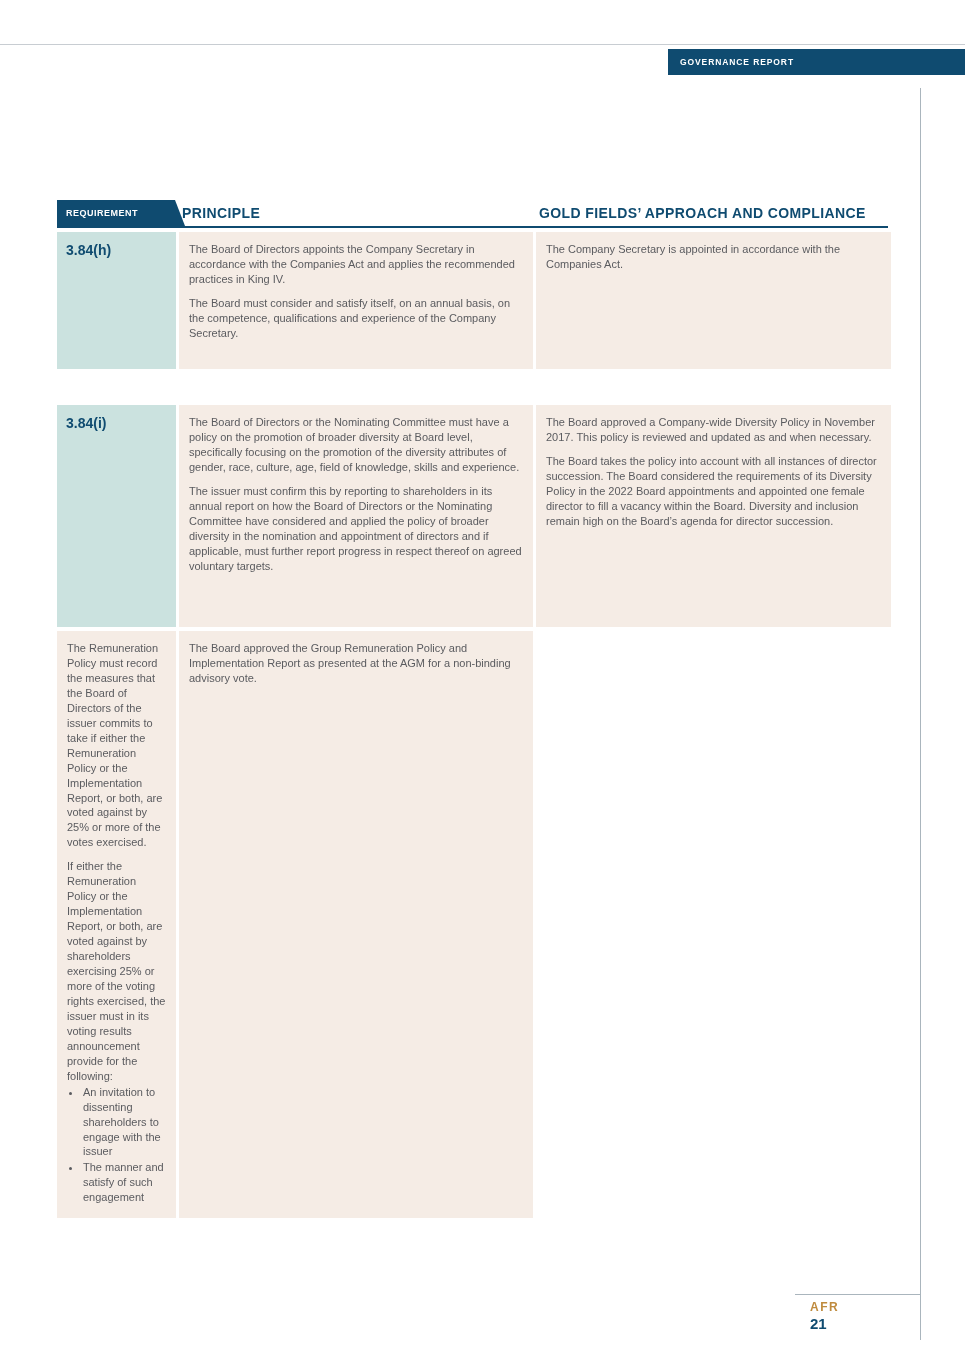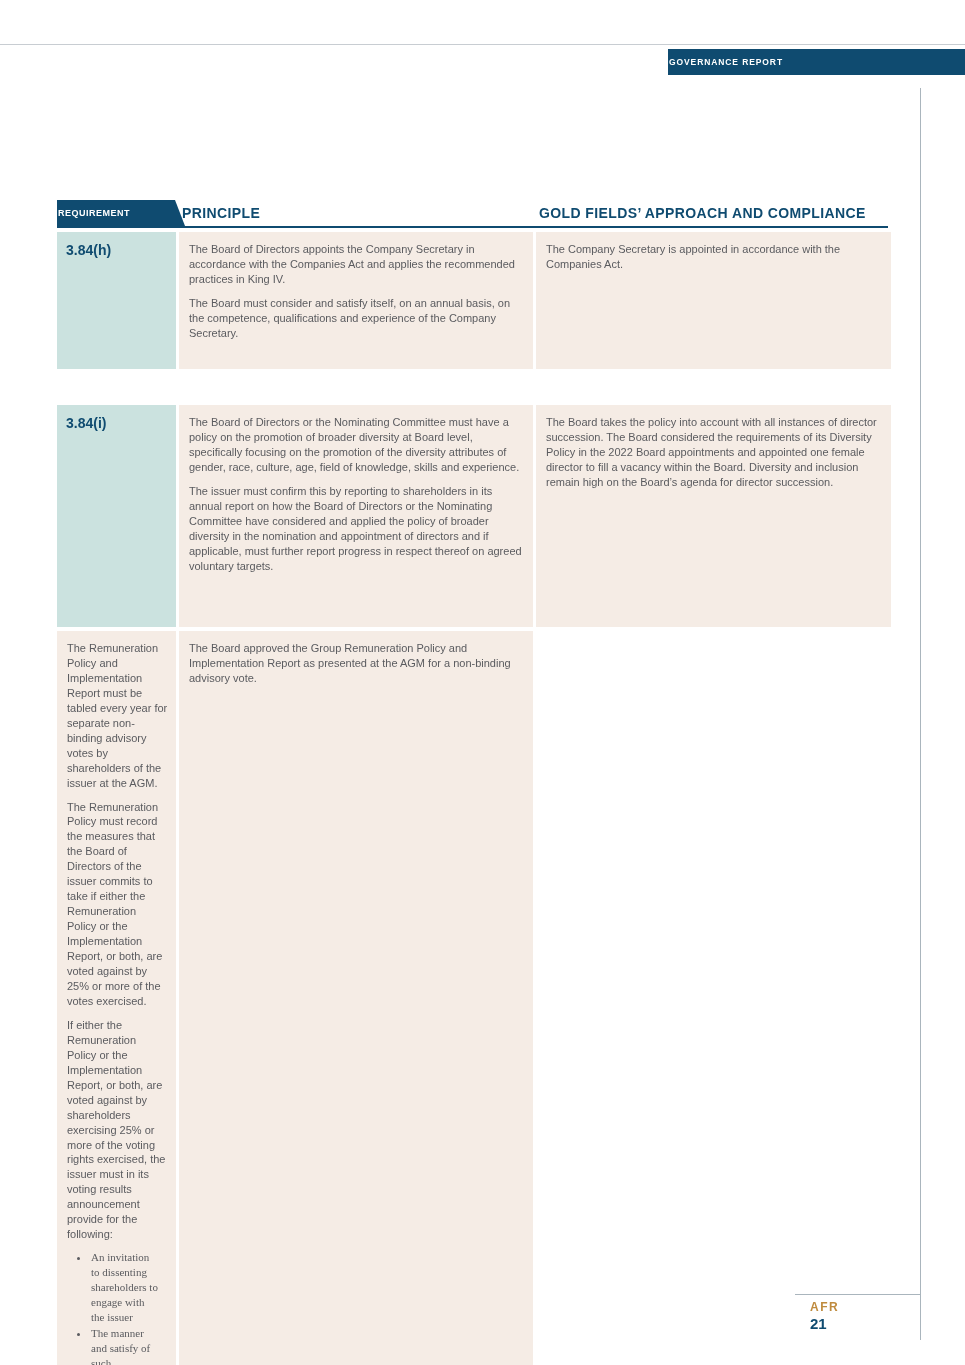--- a/index.html
+++ b/index.html
@@ -11,21 +11,21 @@
     overflow:hidden;
   }
   .top-rule{
     position:absolute;top:44px;left:0;width:965px;height:1px;
     background:#c8cdd2;
   }
   .banner{
     position:absolute;top:49px;left:668px;width:297px;height:26px;
     background:#0f4b70;
     display:flex;align-items:center;
-    padding-left:1px;box-sizing:border-box;text-align:right;
+    padding-left:12px;box-sizing:border-box;text-align:right;
   }
   .banner-label{
     color:#ffffff;font-size:8.5px;font-weight:bold;
     letter-spacing:0.9px;text-transform:uppercase;
   }
   .right-rule{
     position:absolute;left:920px;top:88px;width:1px;height:1252px;
     background:#aab5bd;
   }
 
@@ -43,21 +43,21 @@
     border-bottom:2px solid #0f4b70;
     align-items:stretch;
   }
   .th-req-wrap{position:relative;overflow:visible;}
   .th-req{
     width:128px;height:100%;
     background:#0f4b70;
     clip-path:polygon(0 0, calc(100% - 10px) 0, 100% 100%, 0 100%);
     color:#ffffff;
     display:flex;align-items:center;
-    padding-left:1px;box-sizing:border-box;
+    padding-left:9px;box-sizing:border-box;
     font-size:9px;font-weight:bold;letter-spacing:0.5px;
   }
   .th{
     align-self:center;
     color:#0f4b70;font-size:14px;font-weight:bold;letter-spacing:0.4px;
     padding-left:3px;
   }
   .row{margin-top:4px;}
   .cell{box-sizing:border-box;}
   .cell.req{
@@ -70,23 +70,22 @@
   .cell.body{
     background:#f5ece5;
     padding:10px 8px 12px 10px;
     color:#5a5b5f;
     font-size:11px;line-height:1.36;
   }
   .cell.body p{margin:0 0 9px 0;}
   .cell.body p:last-child{margin-bottom:0;}
   .cell.body p.pre-list{margin-bottom:1px;}
   ul.bullets{
-    margin:8px;padding-left:15px;
+    margin:0;padding-left:15px;
     list-style:disc;
-    font-family:Liberation Serif, serif;
   }
   ul.bullets li{margin:0 0 1px 0;padding-left:1px;}
 
   
   .footer-rule{
     position:absolute;left:795px;top:1294px;width:125px;height:1px;
     background:#aab5bd;
   }
   .footer-afr{
     position:absolute;left:810px;top:1300px;
@@ -135,27 +134,27 @@
 
     <div class="grid row" style="min-height:222px;margin-top:36px;">
       <div class="cell req">
         <span class="req-label">3.84(i)</span>
       </div>
       <div class="cell body">
         <p>The Board of Directors or the Nominating Committee must have a policy on the promotion of broader diversity at Board level, specifically focusing on the promotion of the diversity attributes of gender, race, culture, age, field of knowledge, skills and experience.</p>
         <p>The issuer must confirm this by reporting to shareholders in its annual report on how the Board of Directors or the Nominating Committee have considered and applied the policy of broader diversity in the nomination and appointment of directors and if applicable, must further report progress in respect thereof on agreed voluntary targets.</p>
       </div>
       <div class="cell body">
+        <p>The Board approved a Company-wide Diversity Policy in November 2017. This policy is reviewed and updated as and when necessary.</p>
         <p>The Board takes the policy into account with all instances of director succession. The Board considered the requirements of its Diversity Policy in the 2022 Board appointments and appointed one female director to fill a vacancy within the Board. Diversity and inclusion remain high on the Board’s agenda for director succession.</p>
       </div>
     </div>
 
     <div class="grid row" style="min-height:296px;">
       <div class="cell body">
-        <p>The Remuneration Policy and Implementation Report must be tabled every year for separate non-binding advisory votes by shareholders of the issuer at the AGM.</p>
         <p>The Remuneration Policy must record the measures that the Board of Directors of the issuer commits to take if either the Remuneration Policy or the Implementation Report, or both, are voted against by 25% or more of the votes exercised.</p>
         <p class="pre-list">If either the Remuneration Policy or the Implementation Report, or both, are voted against by shareholders exercising 25% or more of the voting rights exercised, the issuer must in its voting results announcement provide for the following:</p>
         <ul class="bullets">
           <li>An invitation to dissenting shareholders to engage with the issuer</li>
           <li>The manner and satisfy of such engagement</li>
         </ul>
       </div>
       <div class="cell body">
         <p>The Board approved the Group Remuneration Policy and Implementation Report as presented at the AGM for a non-binding advisory vote.</p>
       </div>

